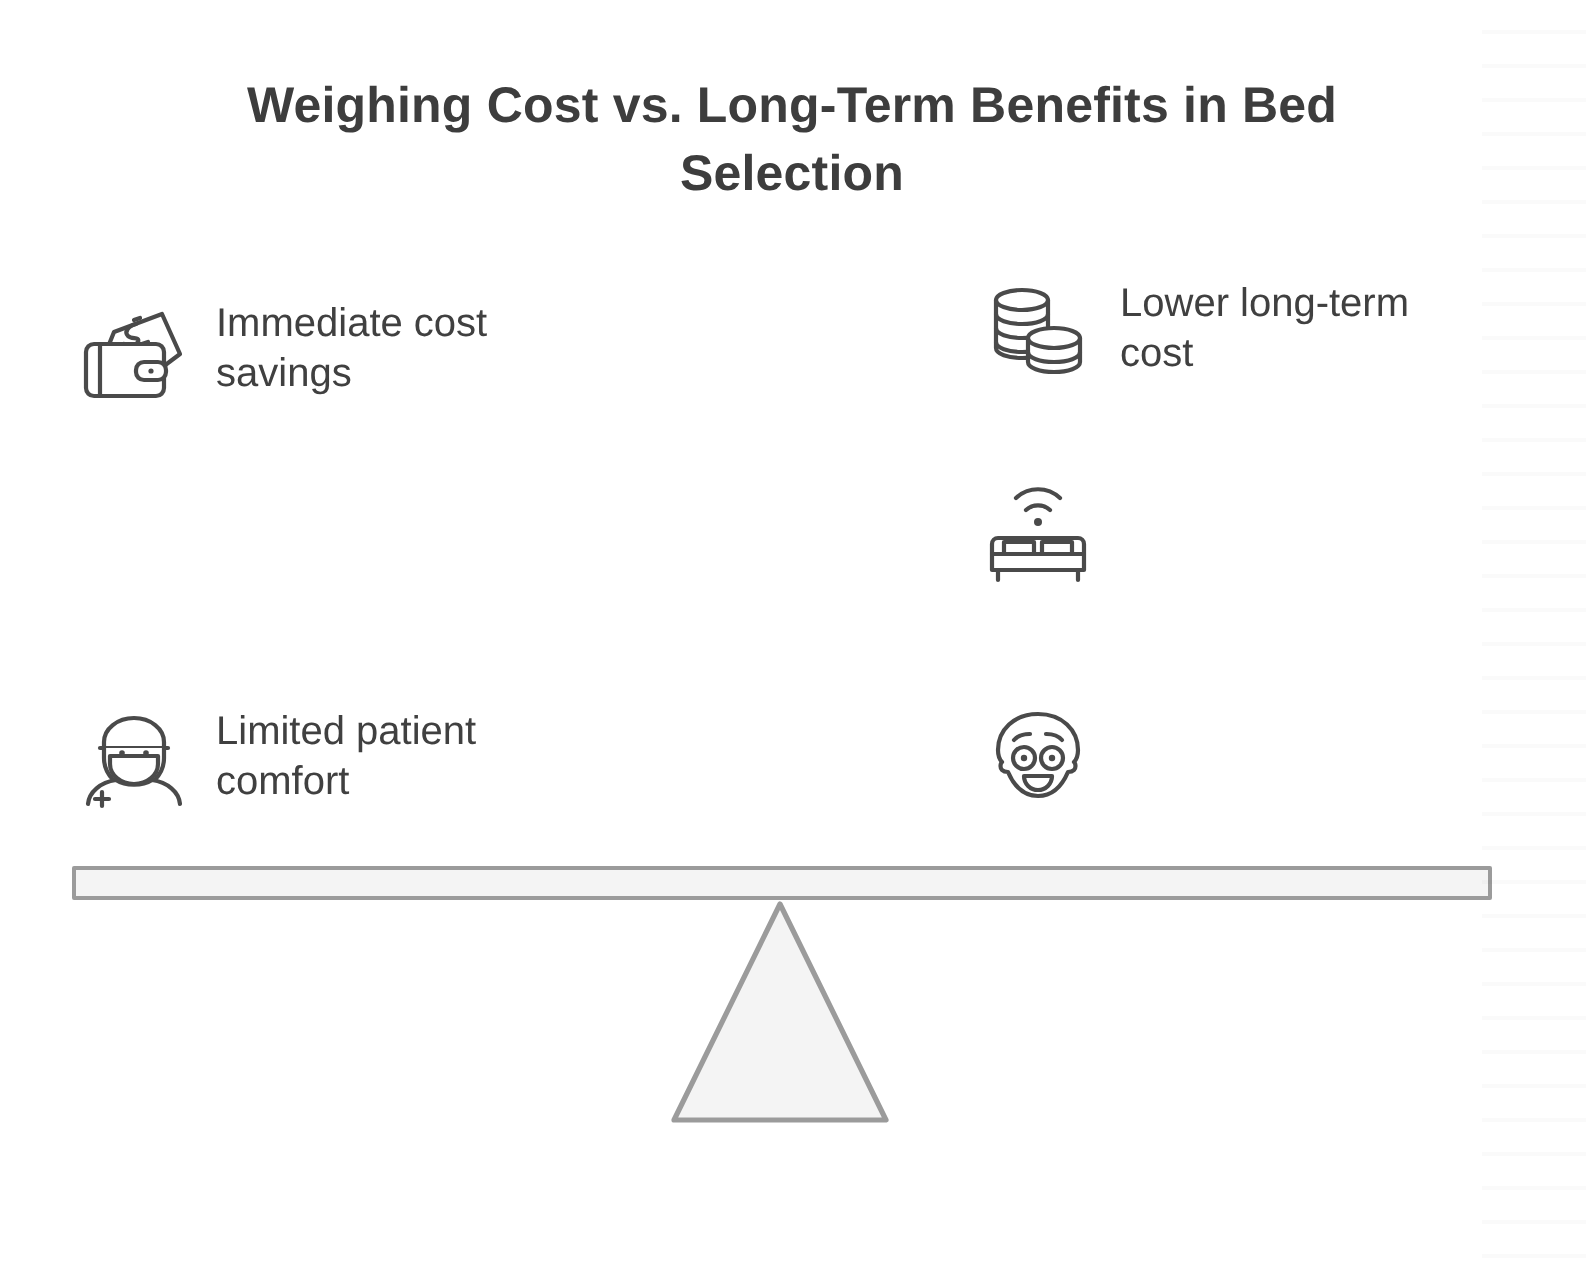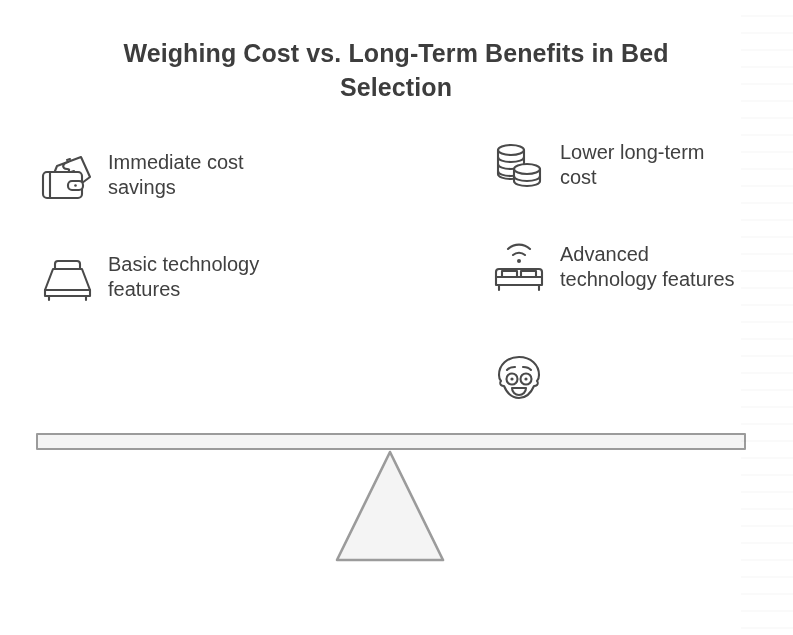--- a/index.html
+++ b/index.html
@@ -138,32 +138,36 @@
         <path d="M32 11 l-3 1 M36 23 l-3 1"></path>
         <path d="M9 24 h31 a4 4 0 0 1 4 4 v18 a4 4 0 0 1 -4 4 h-31 a4 4 0 0 1 -4 -4 v-18 a4 4 0 0 1 4 -4 z" fill="#fff"></path>
         <path d="M12 24 v26"></path>
         <rect x="30" y="33" width="15" height="9" rx="4" fill="#fff"></rect>
         <circle cx="37.5" cy="37.5" r="1.3" fill="#4a4a4a" stroke="none"></circle>
       </svg>
     </div>
     <div class="label">Immediate cost savings</div>
   </div>
 
-  <div class="feature col-left row2">
-    <div class="icon-box">
-      <svg width="58" height="54" viewBox="0 0 58 54" fill="none" stroke="#4a4a4a" stroke-width="2.1" stroke-linecap="round" stroke-linejoin="round">
-        <path d="M20 11 h19 a3 3 0 0 1 3 3 v5 h-25 v-5 a3 3 0 0 1 3 -3 z" fill="#fff"></path>
-        <path d="M15 19 h29 l8 21 h-45 z" fill="#fff"></path>
-        <path d="M7 40 h45 v6 h-45 z" fill="#fff"></path>
-        <path d="M11 46 v4 M48 46 v4"></path>
-      </svg>
-    </div>
-    <div class="label">Basic technology features</div>
-  </div>
-
+
+  <div class="feature col-left row3">
+    <div class="icon-box">
+      <svg width="58" height="54" viewBox="0 0 58 54" fill="none" stroke="#4a4a4a" stroke-width="2.1" stroke-linecap="round" stroke-linejoin="round">
+        <path d="M14 19 a15 12 0 0 1 30 0 v3 h-30 z" fill="#fff"></path>
+        <path d="M12 22 h34"></path>
+        <path d="M14 22 v5 a15 15 0 0 0 30 0 v-5" fill="#fff"></path>
+        <path d="M17 26 h24 v4 a12 10 0 0 1 -24 0 z" fill="#fff"></path>
+        <circle cx="23" cy="24.5" r="1.4" fill="#4a4a4a" stroke="none"></circle>
+        <circle cx="35" cy="24.5" r="1.4" fill="#4a4a4a" stroke="none"></circle>
+        <path d="M6 50 a17 13 0 0 1 14 -12 a12 7 0 0 0 18 0 a17 13 0 0 1 14 12" fill="#fff"></path>
+        <path d="M13 44 v7 M9.5 47.5 h7"></path>
+      </svg>
+    </div>
+    <div class="label">Limited patient comfort</div>
+  </div>
 
   <div class="feature col-right row1r">
     <div class="icon-box">
       <svg width="58" height="54" viewBox="0 0 58 54" fill="none" stroke="#4a4a4a" stroke-width="2.1" stroke-linecap="round" stroke-linejoin="round">
         <path d="M8 12 v24 c0 3 6 5 13 5 c7 0 13 -2 13 -5 v-24 z" fill="#fff"></path>
         <ellipse cx="21" cy="12" rx="13" ry="5" fill="#fff"></ellipse>
         <path d="M8 19 c0 3 6 5 13 5 c7 0 13 -2 13 -5"></path>
         <path d="M8 26 c0 3 6 5 13 5 c7 0 13 -2 13 -5"></path>
         <path d="M8 33 c0 3 6 5 13 5 c7 0 13 -2 13 -5"></path>
         <path d="M24 31 v12 c0 3 6 5 13 5 c7 0 13 -2 13 -5 v-12 z" fill="#fff"></path>
@@ -180,21 +184,20 @@
         <path d="M18 12 a16 16 0 0 1 22 0"></path>
         <path d="M23 18 a9 9 0 0 1 12 0"></path>
         <circle cx="29" cy="24" r="2" fill="#4a4a4a" stroke="none"></circle>
         <path d="M9 32 h40 a3 3 0 0 1 3 3 v5 h-46 v-5 a3 3 0 0 1 3 -3 z" fill="#fff"></path>
         <path d="M12 34 h15 v6 h-15 z" fill="#fff"></path>
         <path d="M31 34 h15 v6 h-15 z" fill="#fff"></path>
         <path d="M6 40 h46 v8 h-46 z" fill="#fff"></path>
         <path d="M9 48 v5 M49 48 v5"></path>
       </svg>
     </div>
-    <div class="label">Advanced technology features</div>
   </div>
 
   <div class="feature col-right row3r">
     <div class="icon-box">
       <svg width="58" height="54" viewBox="0 0 58 54" fill="none" stroke="#4a4a4a" stroke-width="2.1" stroke-linecap="round" stroke-linejoin="round">
         <path d="M29 5 c12 0 20 8 20 18 c0 3 -1 5 -2 6 c1 1 1 3 0 4 c-1 1 -2 1 -3 1 c-3 7 -8 12 -15 12 c-7 0 -12 -5 -15 -12 c-1 0 -2 0 -3 -1 c-1 -1 -1 -3 0 -4 c-1 -1 -2 -3 -2 -6 c0 -10 8 -18 20 -18 z" fill="#fff"></path>
         <path d="M17 18 a9 6 0 0 1 8 -3"></path>
         <path d="M41 18 a9 6 0 0 0 -8 -3"></path>
         <circle cx="22" cy="27" r="5.5" fill="#fff"></circle>
         <circle cx="36" cy="27" r="5.5" fill="#fff"></circle>

